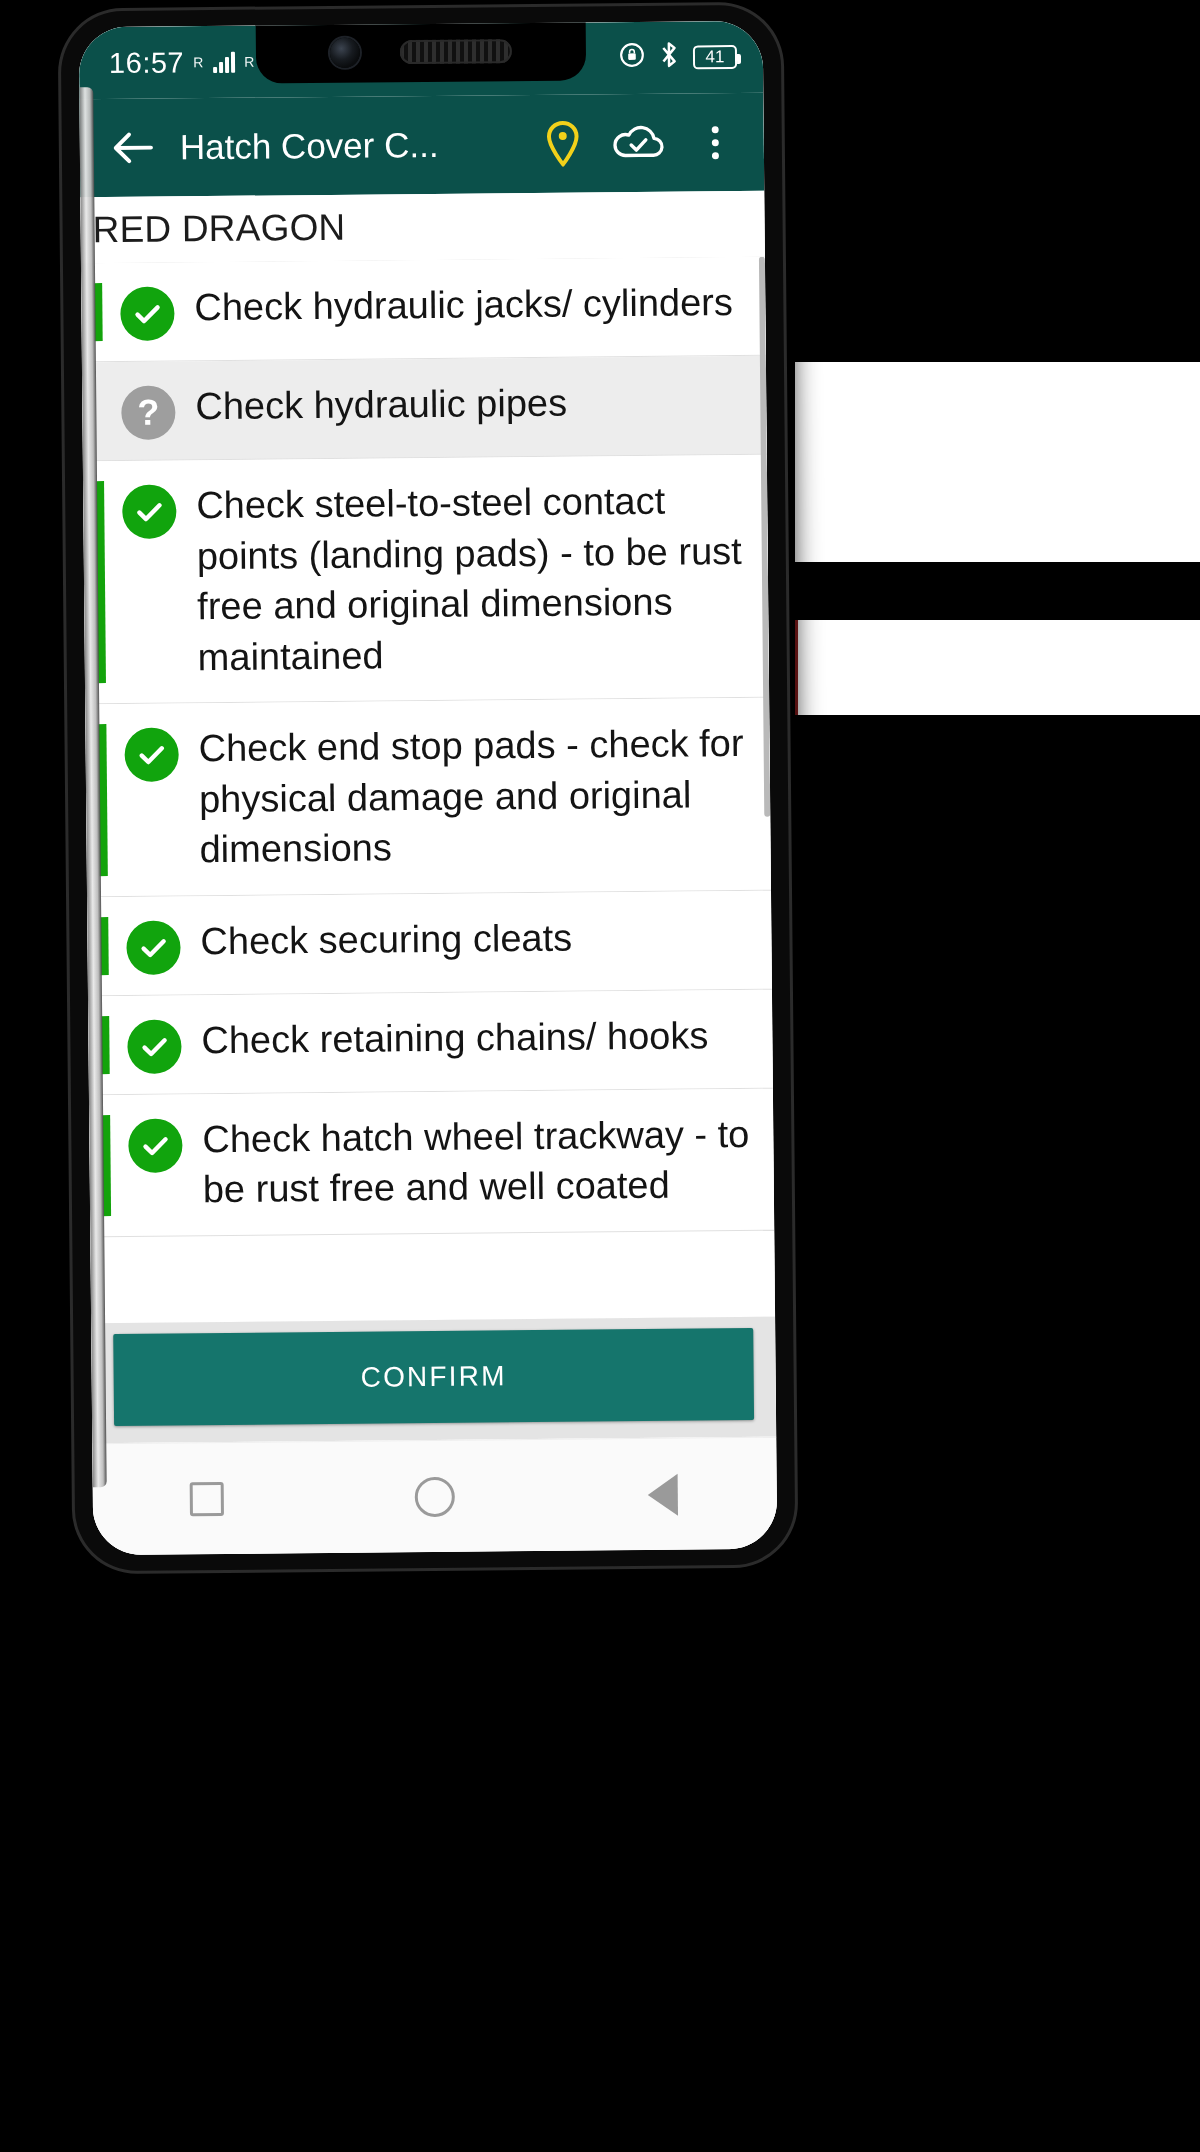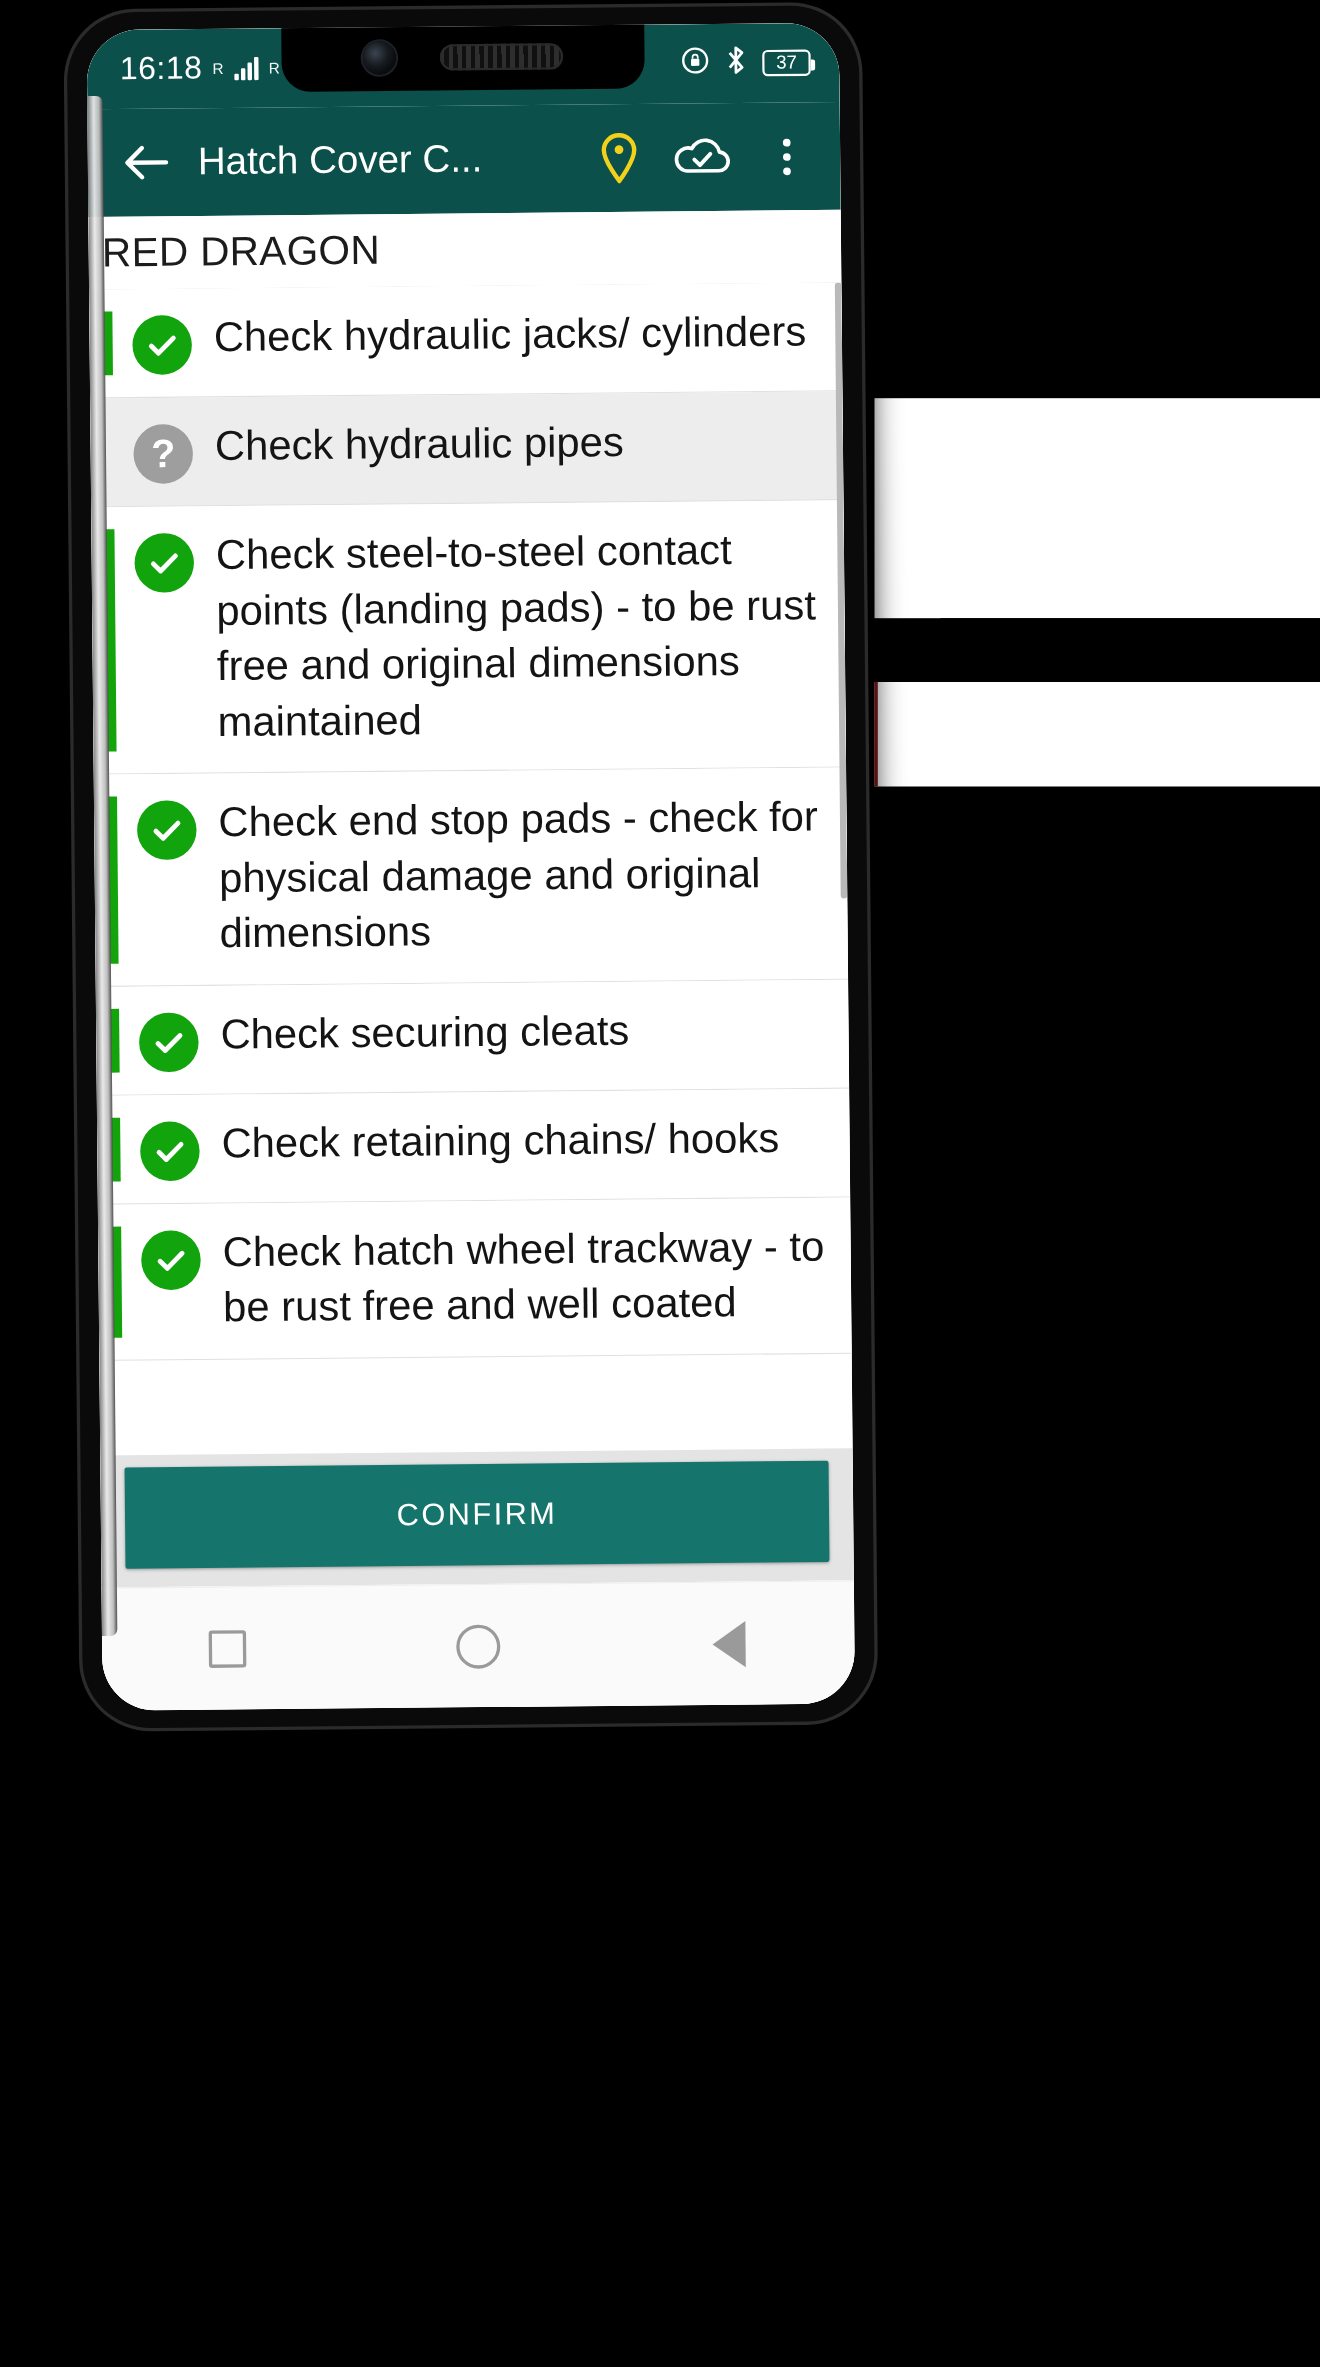--- a/index.html
+++ b/index.html
@@ -209,21 +209,21 @@
 <div class="artifact" id="art-a"></div>
 <div class="artifact" id="art-c"></div>
 <div class="artifact" id="art-b"></div>
 
 <div id="phone">
   <div id="phone-inner">
     <div id="screen">
 
       <div id="statusbar">
         <div id="status-left">
-          <span id="clock">16:18</span>
+          <span id="clock">16:57</span>
           <span class="rlab">R</span>
           <span class="sig">
               <i></i>
               <i></i>
               <i></i>
               <i></i>
             </span>
           <span class="rlab">R</span>
           <span class="sig dim">
               <i></i>
@@ -244,21 +244,21 @@
                 <rect x="8.5" y="10.5" width="7" height="6" rx="1" fill="#fff"></rect>
                 <path d="M9.8 10.5V9.2a2.2 2.2 0 0 1 4.4 0v1.3" fill="none" stroke="#fff" stroke-width="1.4"></path>
               </svg>
           </span>
           <span>
             <svg width="22" height="28" viewBox="0 0 14 20">
                 <path d="M3 5.2 11 14.8 7 18V2l4 3.2L3 14.8" fill="none" stroke="#fff" stroke-width="1.8" stroke-linejoin="round"></path>
               </svg>
           </span>
           <span class="battery">
-            <span>37</span>
+            <span>41</span>
           </span>
         </div>
 
         <div id="notch">
           <div id="camera"></div>
           <div id="speaker"></div>
         </div>
       </div>
 
       <div id="appbar">

